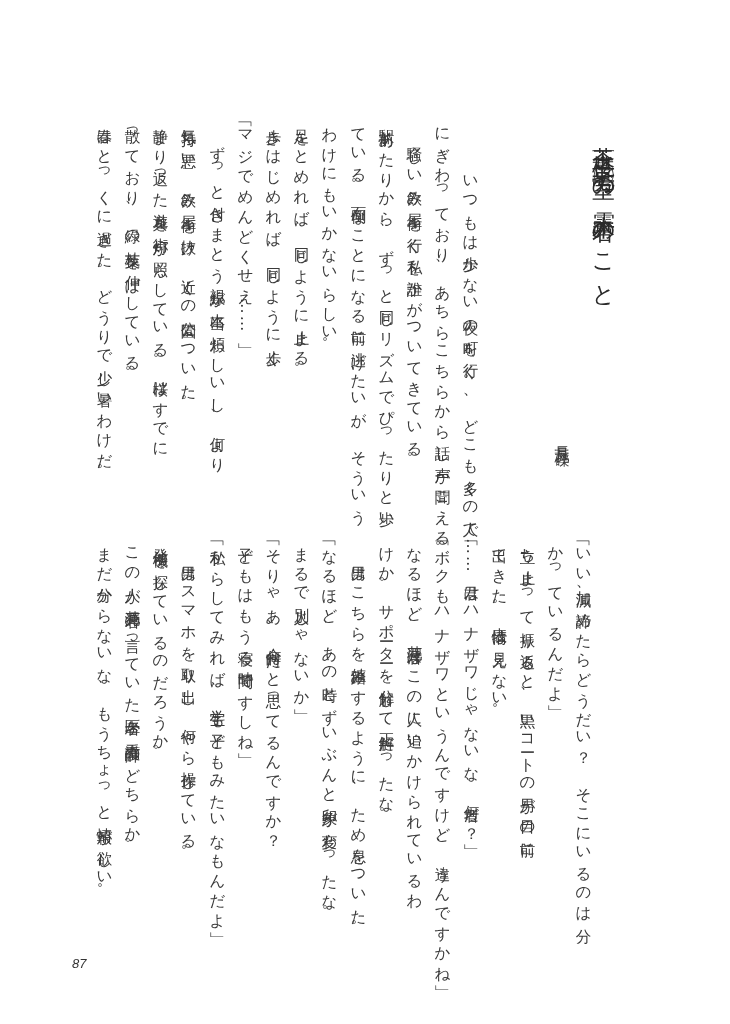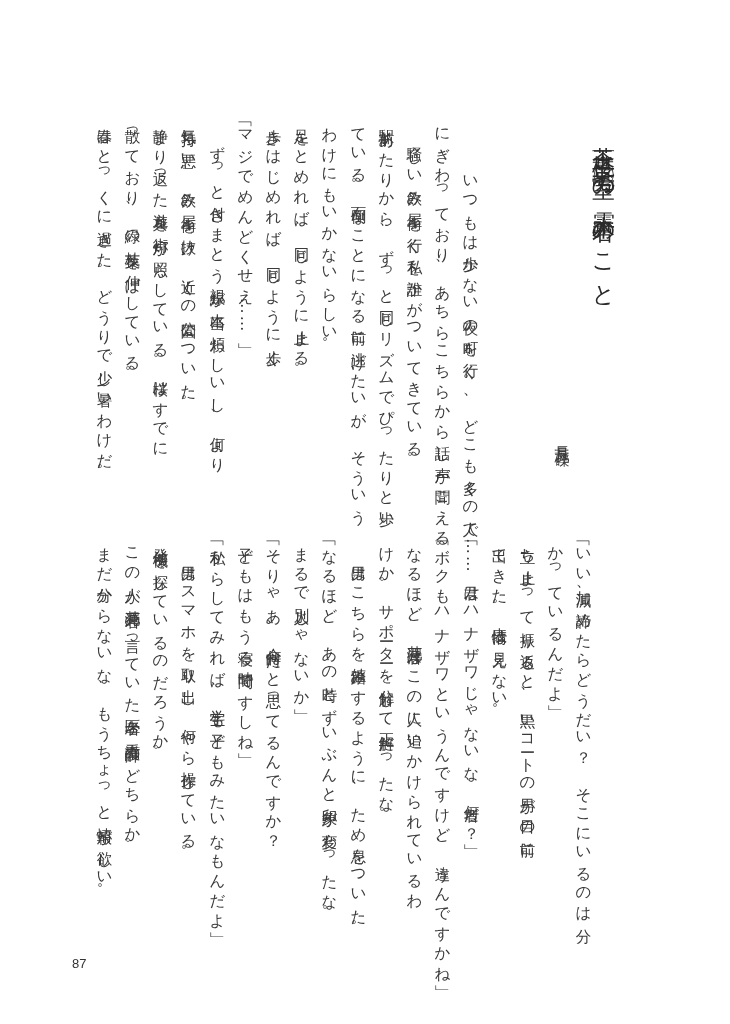--- a/index.html
+++ b/index.html
@@ -39,20 +39,21 @@
       line-height: 1;
       left: 554px; top: 434px;
       white-space: nowrap;
     }
     .page-number {
       position: absolute;
       left: 72px; top: 956px;
       font-family: "Liberation Sans", sans-serif;
       font-size: 13px;
       color: #333;
+      font-style: italic;
     }
   </style>
 </head>
 <body>
 
 <div class="page">
 
   <div class="title">蒼玉楼三〇七号室の露木君のこと</div>
   <div class="author">長月瓦礫</div>
 

